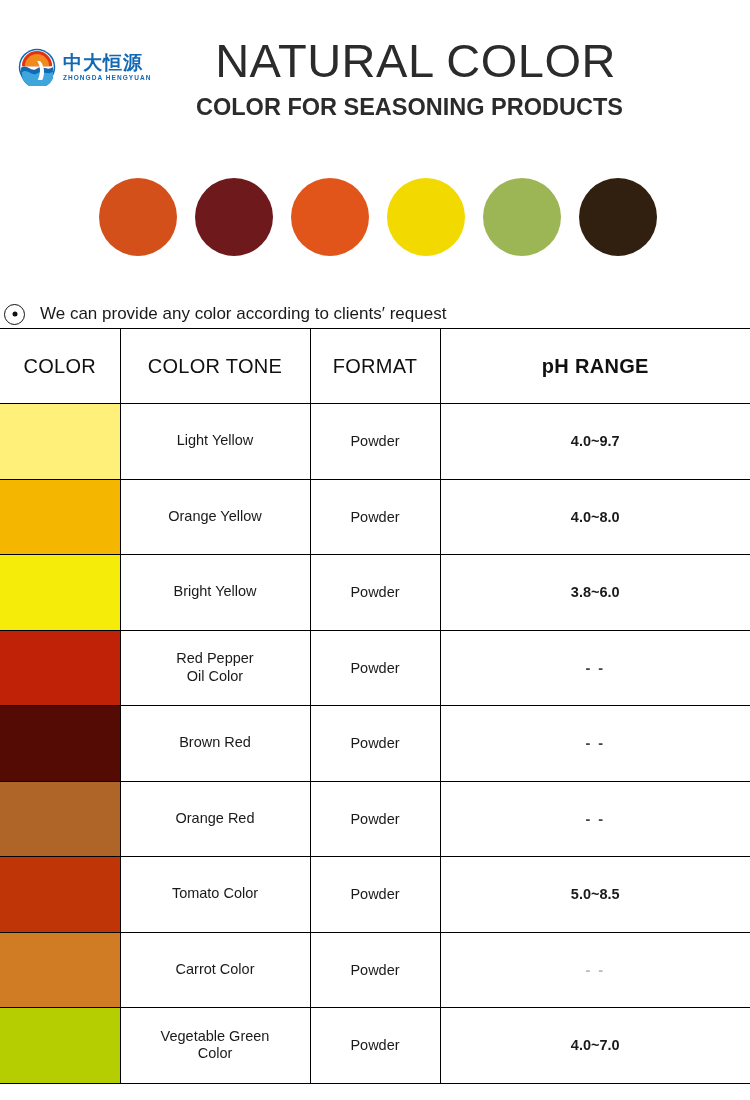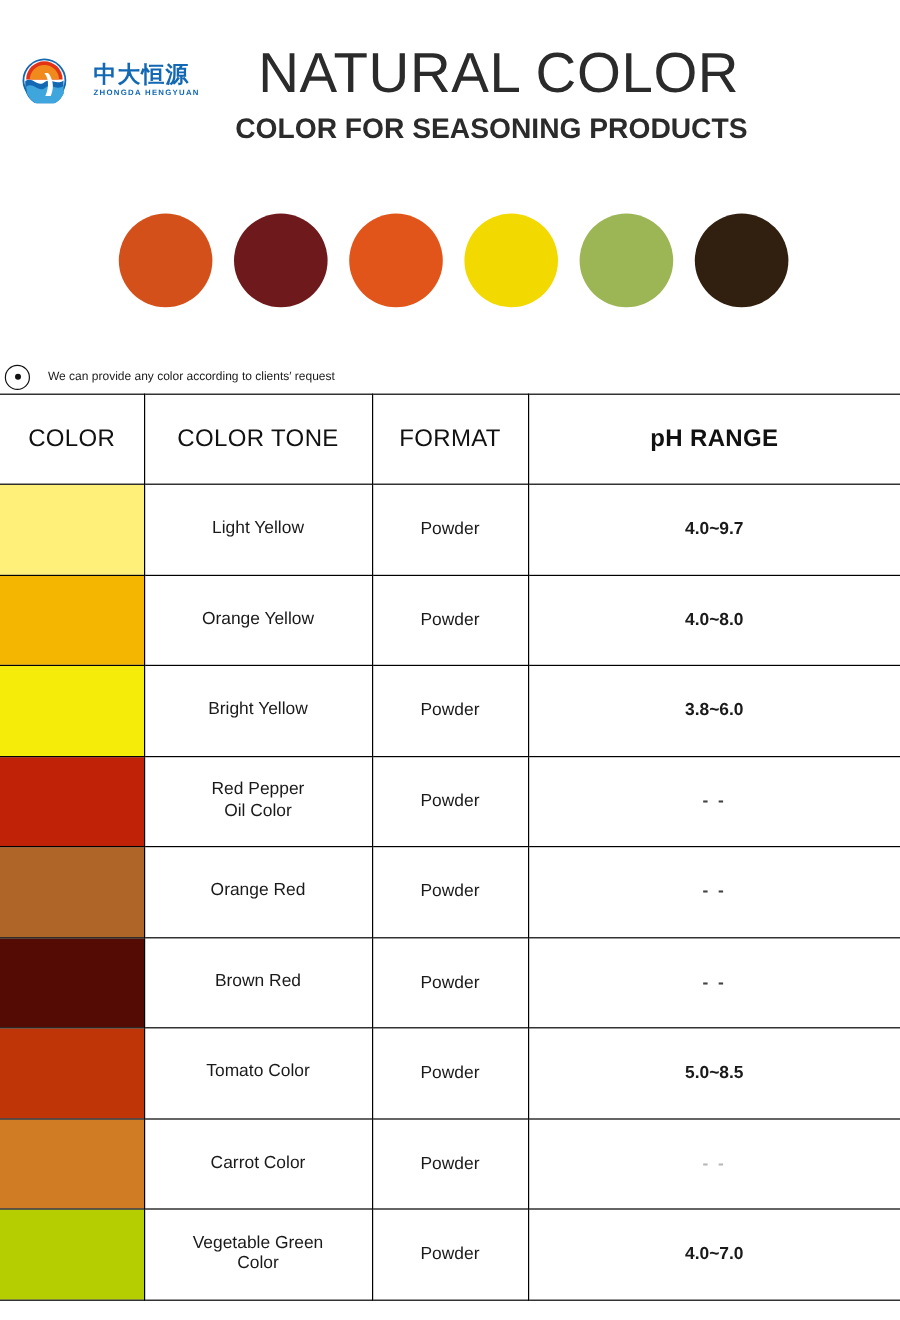--- a/index.html
+++ b/index.html
@@ -20,21 +20,21 @@
   .header {
     position: relative;
     height: 150px;
   }
   .logo {
     position: absolute;
     left: 18px;
     top: 48px;
     display: flex;
     align-items: center;
-    gap: 22px;
+    gap: 7px;
   }
   .logo-mark {
     width: 38px;
     height: 38px;
     flex: 0 0 38px;
   }
   .logo-text {
     display: flex;
     flex-direction: column;
     justify-content: center;
@@ -125,21 +125,21 @@
     position: absolute;
     left: 50%;
     top: 50%;
     width: 5px;
     height: 5px;
     background: #111;
     border-radius: 50%;
     transform: translate(-50%, -50%);
   }
   .note-text {
-    font-size: 10px;
+    font-size: 17px;
     color: #1a1a1a;
     white-space: nowrap;
   }
 
   
   .spec-table {
     position: absolute;
     left: 0;
     top: 328px;
     width: 750px;
@@ -283,34 +283,34 @@
           <span class="color-fill" style="background: rgb(192, 34, 8);"></span>
         </td>
         <td>
           <div class="tone-label">Red Pepper<br>Oil Color</div>
         </td>
         <td>Powder</td>
         <td><span class="ph-dash">- -</span></td>
       </tr>
       <tr>
         <td class="color-cell">
+          <span class="color-fill" style="background: rgb(83, 11, 3);"></span>
+        </td>
+        <td>
+          <div class="tone-label">Brown Red</div>
+        </td>
+        <td>Powder</td>
+        <td><span class="ph-dash">- -</span></td>
+      </tr>
+      <tr>
+        <td class="color-cell">
           <span class="color-fill" style="background: rgb(175, 101, 39);"></span>
         </td>
         <td>
           <div class="tone-label">Orange Red</div>
-        </td>
-        <td>Powder</td>
-        <td><span class="ph-dash">- -</span></td>
-      </tr>
-      <tr>
-        <td class="color-cell">
-          <span class="color-fill" style="background: rgb(83, 11, 3);"></span>
-        </td>
-        <td>
-          <div class="tone-label">Brown Red</div>
         </td>
         <td>Powder</td>
         <td><span class="ph-dash">- -</span></td>
       </tr>
       <tr>
         <td class="color-cell">
           <span class="color-fill" style="background: rgb(191, 53, 8);"></span>
         </td>
         <td>
           <div class="tone-label">Tomato Color</div>

